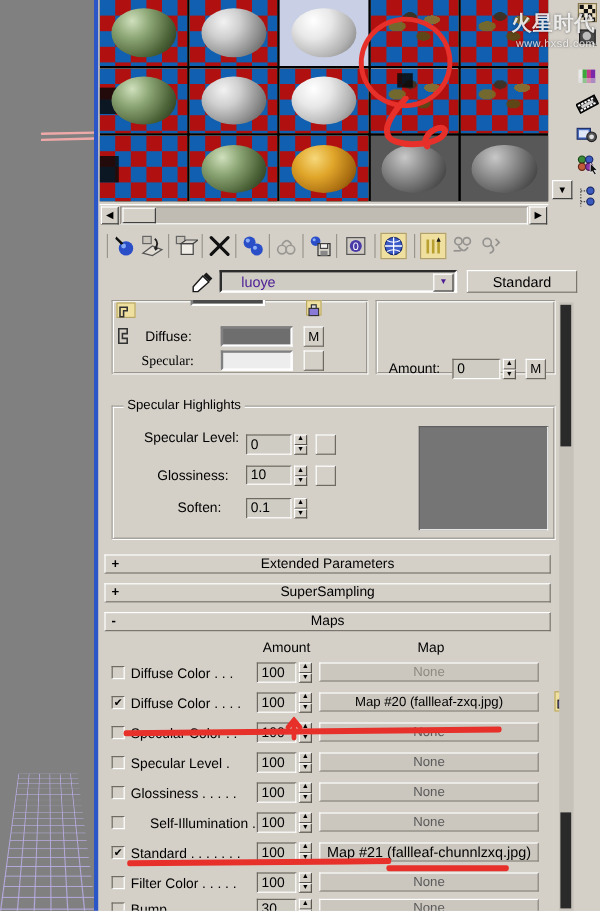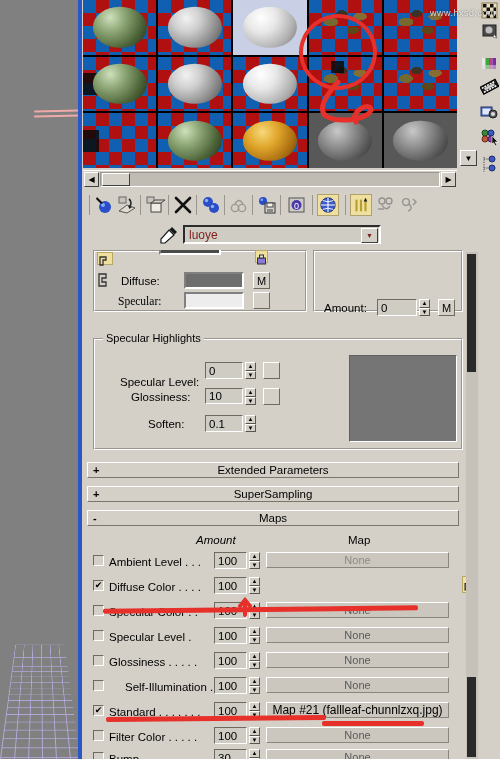--- a/index.html
+++ b/index.html
@@ -142,22 +142,22 @@
   .tb-icon.on { background:#f0e0a0; border:1px solid #b0a070; }
   .tb-sep { position:absolute; top:5px; width:1px; height:20px; background:#9a968e; }
 
   
   .namerow { position:absolute; left:1px; top:222px; width:396px; height:26px; }
   .eyedrop { position:absolute; left:76px; top:3px; width:20px; height:20px; }
   .namefield {
     position:absolute; left:100px; top:3px; width:198px; height:19px;
     background:#cfccc4; border:2px inset #b5b1a9;
     border-color:#808080 #fff #fff #808080;
-    display:flex; align-items:flex-end; padding-left:4px;
-    font-size:12px; color:#7f1d1d;
+    display:flex; align-items:flex-end; padding-left:16px;
+    font-size:12px; color:#4c1d95;
   }
   .namedrop {
     position:absolute; right:1px; top:1px; width:17px; height:15px;
     background:#d4d0c8; border:1px solid; border-color:#fff #404040 #404040 #fff;
     display:flex; align-items:center; justify-content:center; font-size:7px;
   }
   .stdbtn {
     position:absolute; left:306px; top:3px; width:92px; height:19px;
     background:#d4d0c8; border:1px solid; border-color:#fff #7a766e #7a766e #fff;
     display:flex; align-items:center; justify-content:center; font-size:12px; color:#000;
@@ -538,20 +538,21 @@
       <div class="eyedrop">
         <svg width="20" height="20" viewBox="0 0 20 20">
           <path d="M13 2 L18 7 L15.5 9.5 L10.5 4.5 Z" fill="#1a1a1a"></path>
           <path d="M10 5 L15 10 L6 18 L2 18 L2 14 Z" fill="#fff" stroke="#1a1a1a" stroke-width="1.2"></path>
         </svg>
       </div>
       <div class="namefield">
         <span>luoye</span>
         <div class="namedrop">▼</div>
       </div>
+      <div class="stdbtn">Standard</div>
     </div>
 
     <div class="params">
 
       <div class="grpbox" style="left:10px; top:0px; width:214px; height:62px;">
         <div class="grpbox-in"></div>
       </div>
 
       <div style="position:absolute; left:14px; top:2px; width:16px; height:13px; background:#f0e0a0; border:1px solid #b8a868;">
         <svg width="14" height="11" viewBox="0 0 14 11">
@@ -589,21 +590,21 @@
         <div>▲</div>
         <div>▼</div>
       </div>
       <div class="mbtn" style="left:355px; top:49px;">M</div>
 
       <div class="grpbox" style="left:10px; top:88px; width:370px; height:112px;">
         <div class="grpbox-in"></div>
         <div class="grplabel">Specular Highlights</div>
       </div>
 
-      <div class="lbl" style="left:37px; top:126px;">Specular Level:</div>
+      <div class="lbl" style="left:37px; top:109px;">Specular Level:</div>
       <div class="numfld" style="left:122px; top:112px; width:38px; height:17px;">0</div>
       <div class="spin" style="left:162px; top:112px; height:17px;">
         <div>▲</div>
         <div>▼</div>
       </div>
       <div class="mbtn blank" style="left:180px; top:112px;"></div>
 
       <div class="lbl" style="left:48px; top:141px;">Glossiness:</div>
       <div class="numfld" style="left:122px; top:138px; width:38px; height:16px;">10</div>
       <div class="spin" style="left:162px; top:138px; height:17px;">
@@ -627,39 +628,40 @@
       </div>
       <div class="rollhdr" style="top:236px;">
         <span class="pm">+</span>
         <span>SuperSampling</span>
       </div>
       <div class="rollhdr" style="top:260px;">
         <span class="pm">-</span>
         <span>Maps</span>
       </div>
 
-      <div class="lbl" style="left:113px; top:284px;font-style:italic;">Amount</div>
+      <div class="lbl" style="left:136px; top:284px;">Amount</div>
       <div class="lbl" style="left:265px; top:284px;">Map</div>
 
       <div class="chk-box" style="left:10px; top:305px;"></div>
-      <div class="lbl" style="left:26px; top:306px;">Ambient Level . . .</div>
+      <div class="lbl" style="left:26px; top:306px;">Diffuse Color . . .</div>
       <div class="numfld" style="left:131px; top:302px; width:33px; height:17px;">100</div>
       <div class="spin" style="left:166px; top:302px; height:17px;">
           <div>▲</div>
           <div>▼</div>
         </div>
       <div class="mapbtn none disabled" style="left:183px; top:302px; width:183px;">None</div>
 
       <div class="chk-box" style="left:10px; top:330px;"><span>✔</span></div>
       <div class="lbl" style="left:26px; top:331px;">Diffuse Color . . . .</div>
       <div class="numfld" style="left:131px; top:327px; width:33px; height:17px;">100</div>
       <div class="spin" style="left:166px; top:327px; height:17px;">
           <div>▲</div>
           <div>▼</div>
         </div>
+      <div class="mapbtn" style="left:183px; top:327px; width:183px;">Map #20 (fallleaf-zxq.jpg)</div>
       <div class="lockbtn" style="top:326px; right:2px;">
         <svg width="11" height="12" viewBox="0 0 11 12">
             <rect x="1" y="4.5" width="9" height="6.5" fill="#7a6ac8" stroke="#222"></rect>
             <path d="M3 4.5 v-1.5 a2.5 2.5 0 0 1 5 0 v1.5" fill="none" stroke="#222" stroke-width="1.2"></path>
             <circle cx="5.5" cy="7.5" r="1.1" fill="#e8e8e8"></circle>
           </svg>
       </div>
 
       <div class="chk-box" style="left:10px; top:355px;"></div>
       <div class="lbl" style="left:26px; top:356px;">Specular Color . . </div>
@@ -739,15 +741,16 @@
 
   <div class="annot" style="left:103px; top:607px; width:315px; height:5px; transform:rotate(-0.6deg);"></div>
   <svg style="position:absolute; left:236px; top:597px; width:26px; height:22px; z-index:41;">
     <path d="M9 18 L9 4 M4 9 L9 3 L14 9" fill="none" stroke="#e8302a" stroke-width="4" stroke-linecap="round"></path>
   </svg>
 
   <div class="annot" style="left:106px; top:716px; width:220px; height:5px; transform:rotate(-0.5deg);"></div>
   <div class="annot" style="left:322px; top:721px; width:102px; height:5px;"></div>
 
   <div class="wm-top">
+    <div class="cn">火星时代</div>
     <div>www.hxsd.com</div>
   </div>
 </div>
 
 </body></html>

